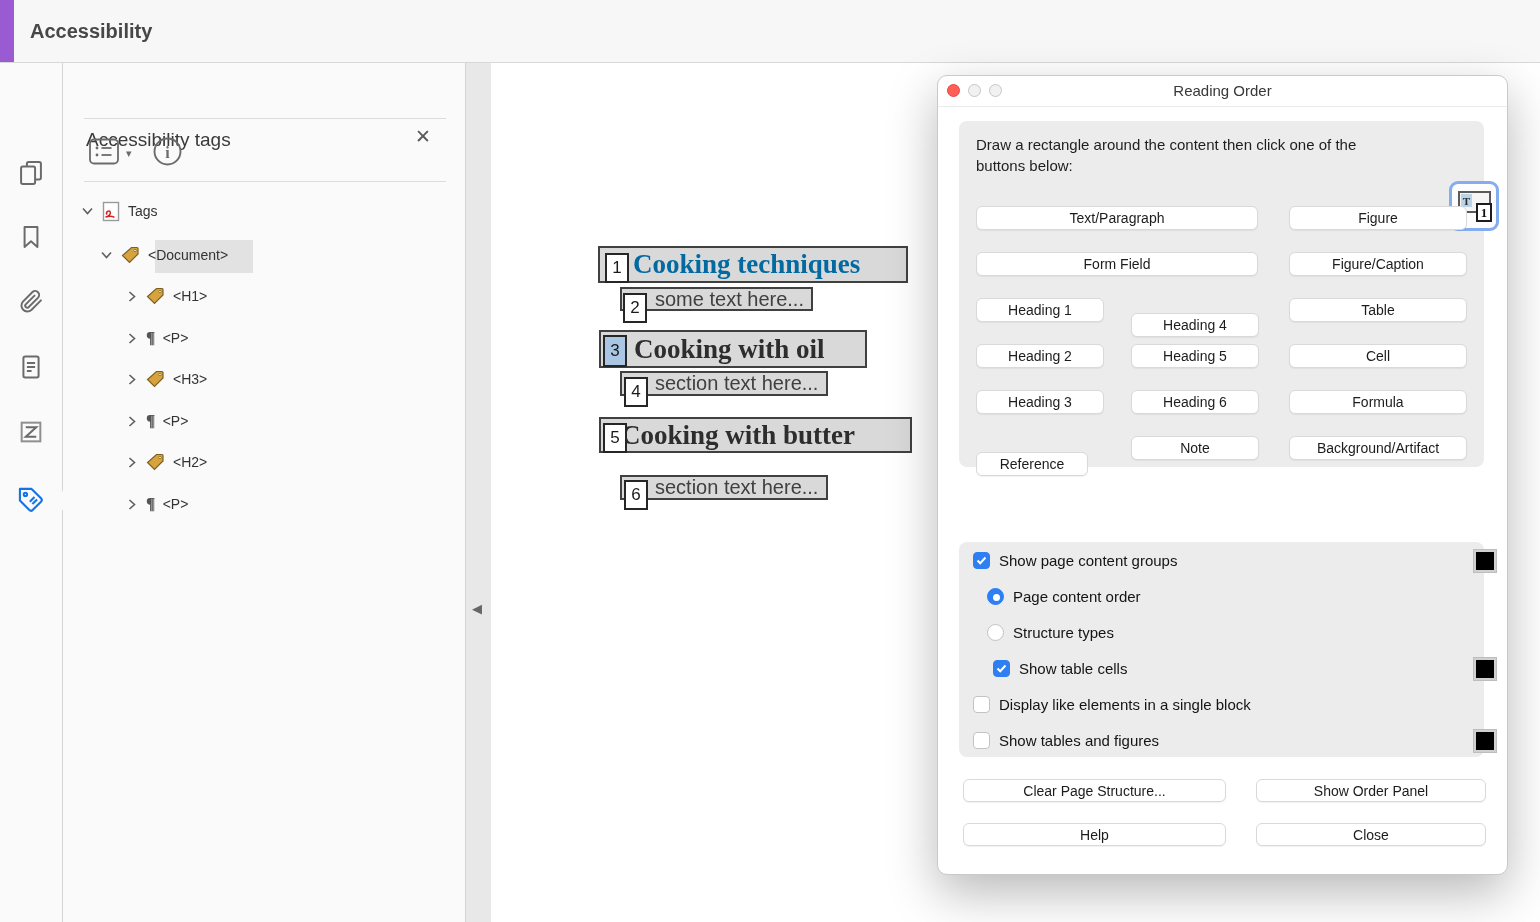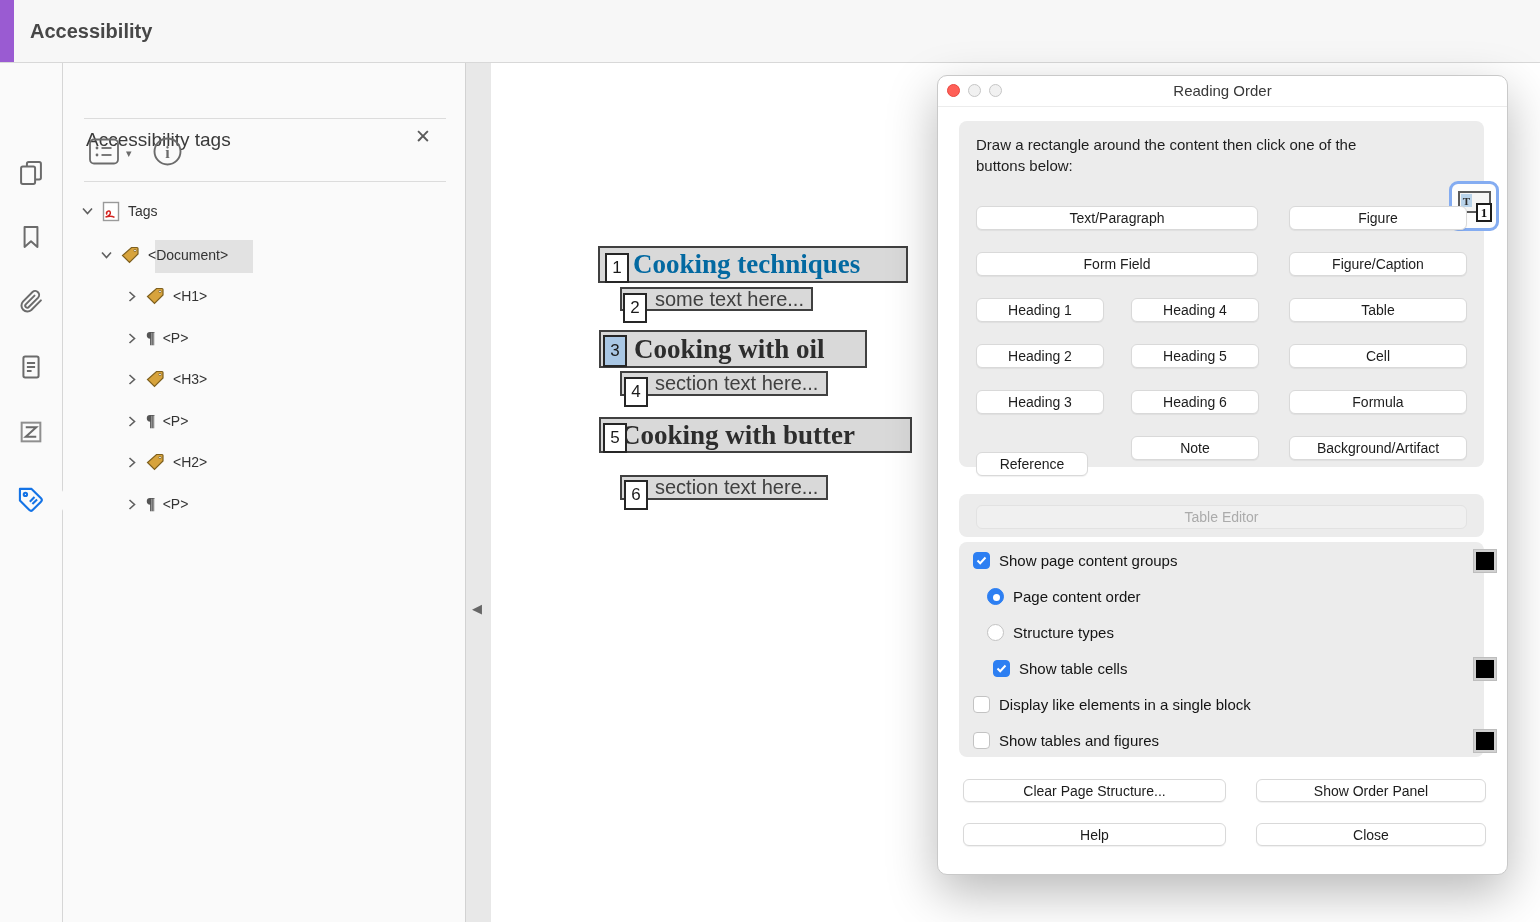--- a/index.html
+++ b/index.html
@@ -298,39 +298,36 @@
         <div class="mi-one">1</div>
       </div>
 
       <div class="btn" style="left:17px;top:85px;width:282px;">Text/Paragraph</div>
       <div class="btn" style="left:330px;top:85px;width:178px;">Figure</div>
 
       <div class="btn" style="left:17px;top:131px;width:282px;">Form Field</div>
       <div class="btn" style="left:330px;top:131px;width:178px;">Figure/Caption</div>
 
       <div class="btn" style="left:17px;top:177px;width:128px;">Heading 1</div>
-      <div class="btn" style="left:172px;top:177px;width:128px;">Heading 4</div>
+      <div class="btn" style="left:172px;top:192px;width:128px;">Heading 4</div>
       <div class="btn" style="left:330px;top:177px;width:178px;">Table</div>
 
       <div class="btn" style="left:17px;top:223px;width:128px;">Heading 2</div>
       <div class="btn" style="left:172px;top:223px;width:128px;">Heading 5</div>
       <div class="btn" style="left:330px;top:223px;width:178px;">Cell</div>
 
       <div class="btn" style="left:17px;top:269px;width:128px;">Heading 3</div>
       <div class="btn" style="left:172px;top:269px;width:128px;">Heading 6</div>
       <div class="btn" style="left:330px;top:269px;width:178px;">Formula</div>
 
       <div class="btn" style="left:17px;top:331px;width:112px;text-align:center;">Reference</div>
       <div class="btn" style="left:172px;top:315px;width:128px;">Note</div>
       <div class="btn" style="left:330px;top:315px;width:178px;">Background/Artifact</div>
     </div>
 
-    <div class="group" style="top:418px;height:43px;">
-      <div class="btn btn-disabled" style="left:17px;top:11px;width:491px;">Table Editor</div>
-    </div>
 
     <div class="group" style="top:466px;height:215px;">
       <div class="opt-row" style="left:14px;top:10px;">
         <span class="checkbox checked">
           <svg width="11" height="9" viewBox="0 0 11 9">
               <polyline points="1.5,4.5 4.2,7.2 9.5,1.5" fill="none" stroke="#fff" stroke-width="2"></polyline>
             </svg>
         </span>
         <span>Show page content groups</span>
       </div>

